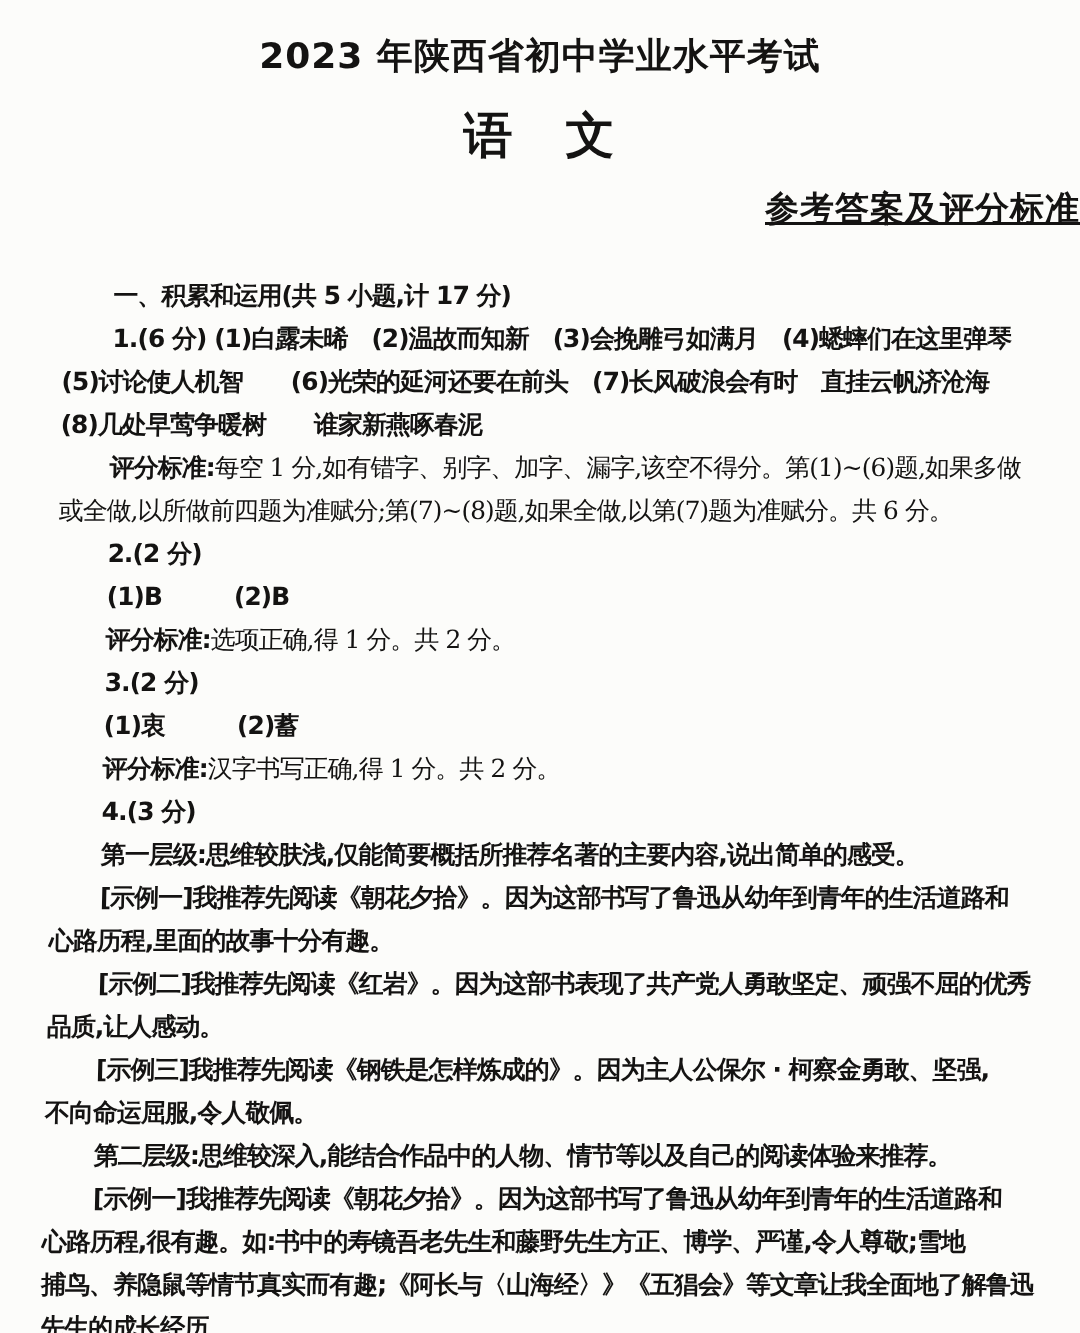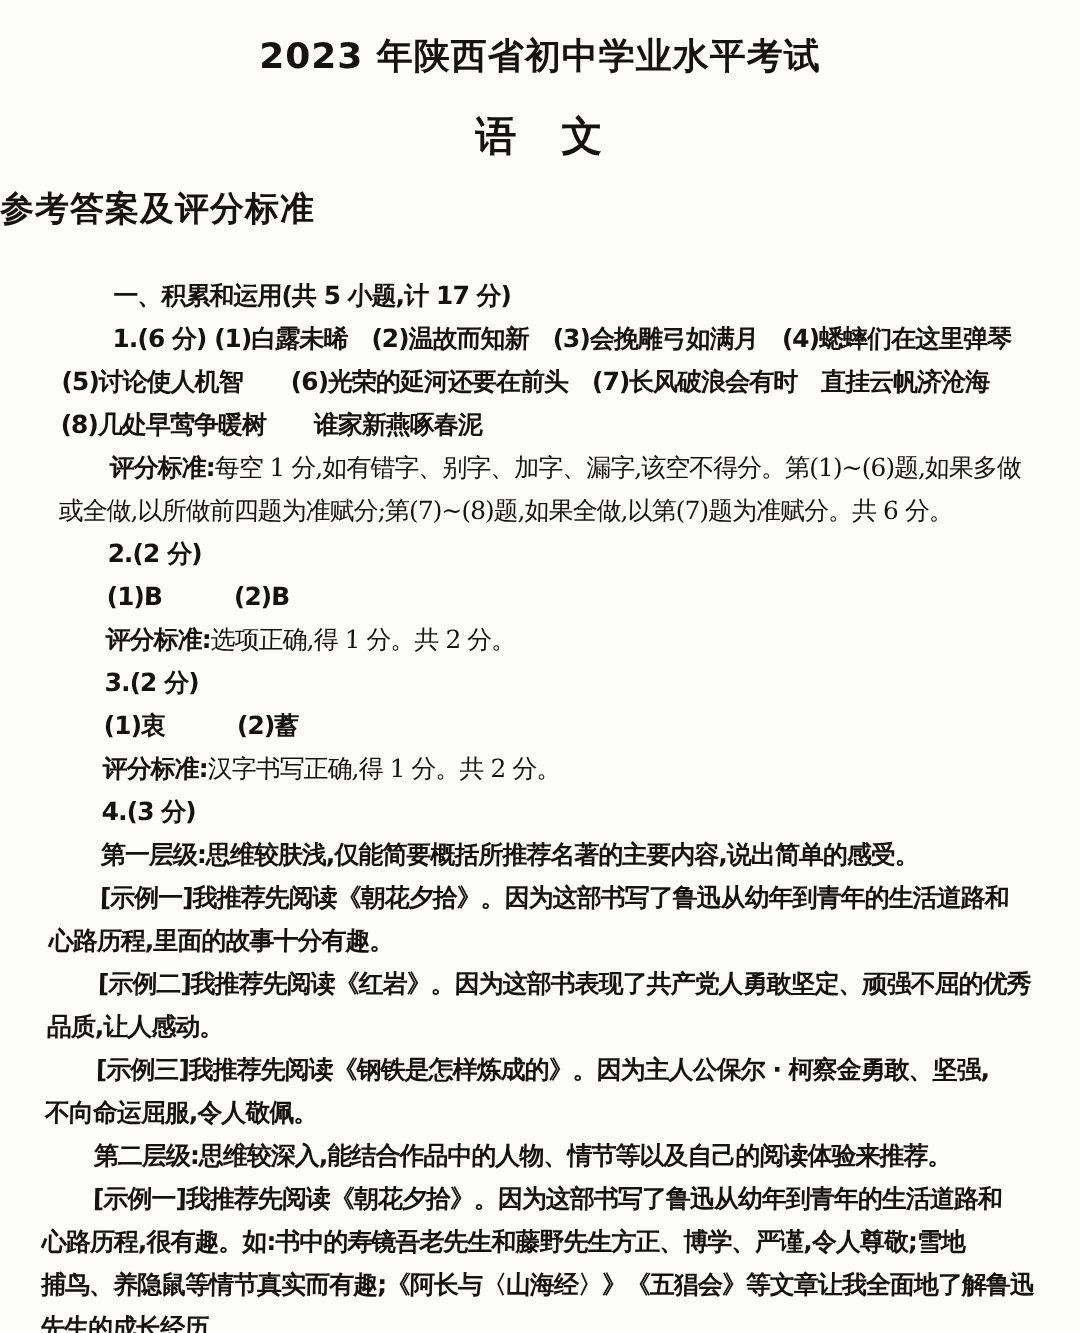--- a/index.html
+++ b/index.html
@@ -21,33 +21,34 @@
   
   .t1{
     text-align:center;
     font-size:36px;
     font-weight:700;
     line-height:48px;
     letter-spacing:1px;
   }
   .t2{
     text-align:center;
-    font-size:41px;
+    font-size:49px;
     font-weight:700;
     line-height:56px;
     margin-top:28px;
     letter-spacing:2px;
   }
   .t3{
-    text-align:left;
+    text-align:right;
     font-size:34px;
     font-weight:700;
     line-height:44px;
     margin-top:22px;
     letter-spacing:1px;
+    text-decoration:underline;
   }
   
   .doc-body{
     margin-top:44px;
     padding-left:64px;
     padding-right:16px;
     transform:skewX(-1.3deg);
     transform-origin:0 0;
     font-size:25px;
     letter-spacing:-1px;

